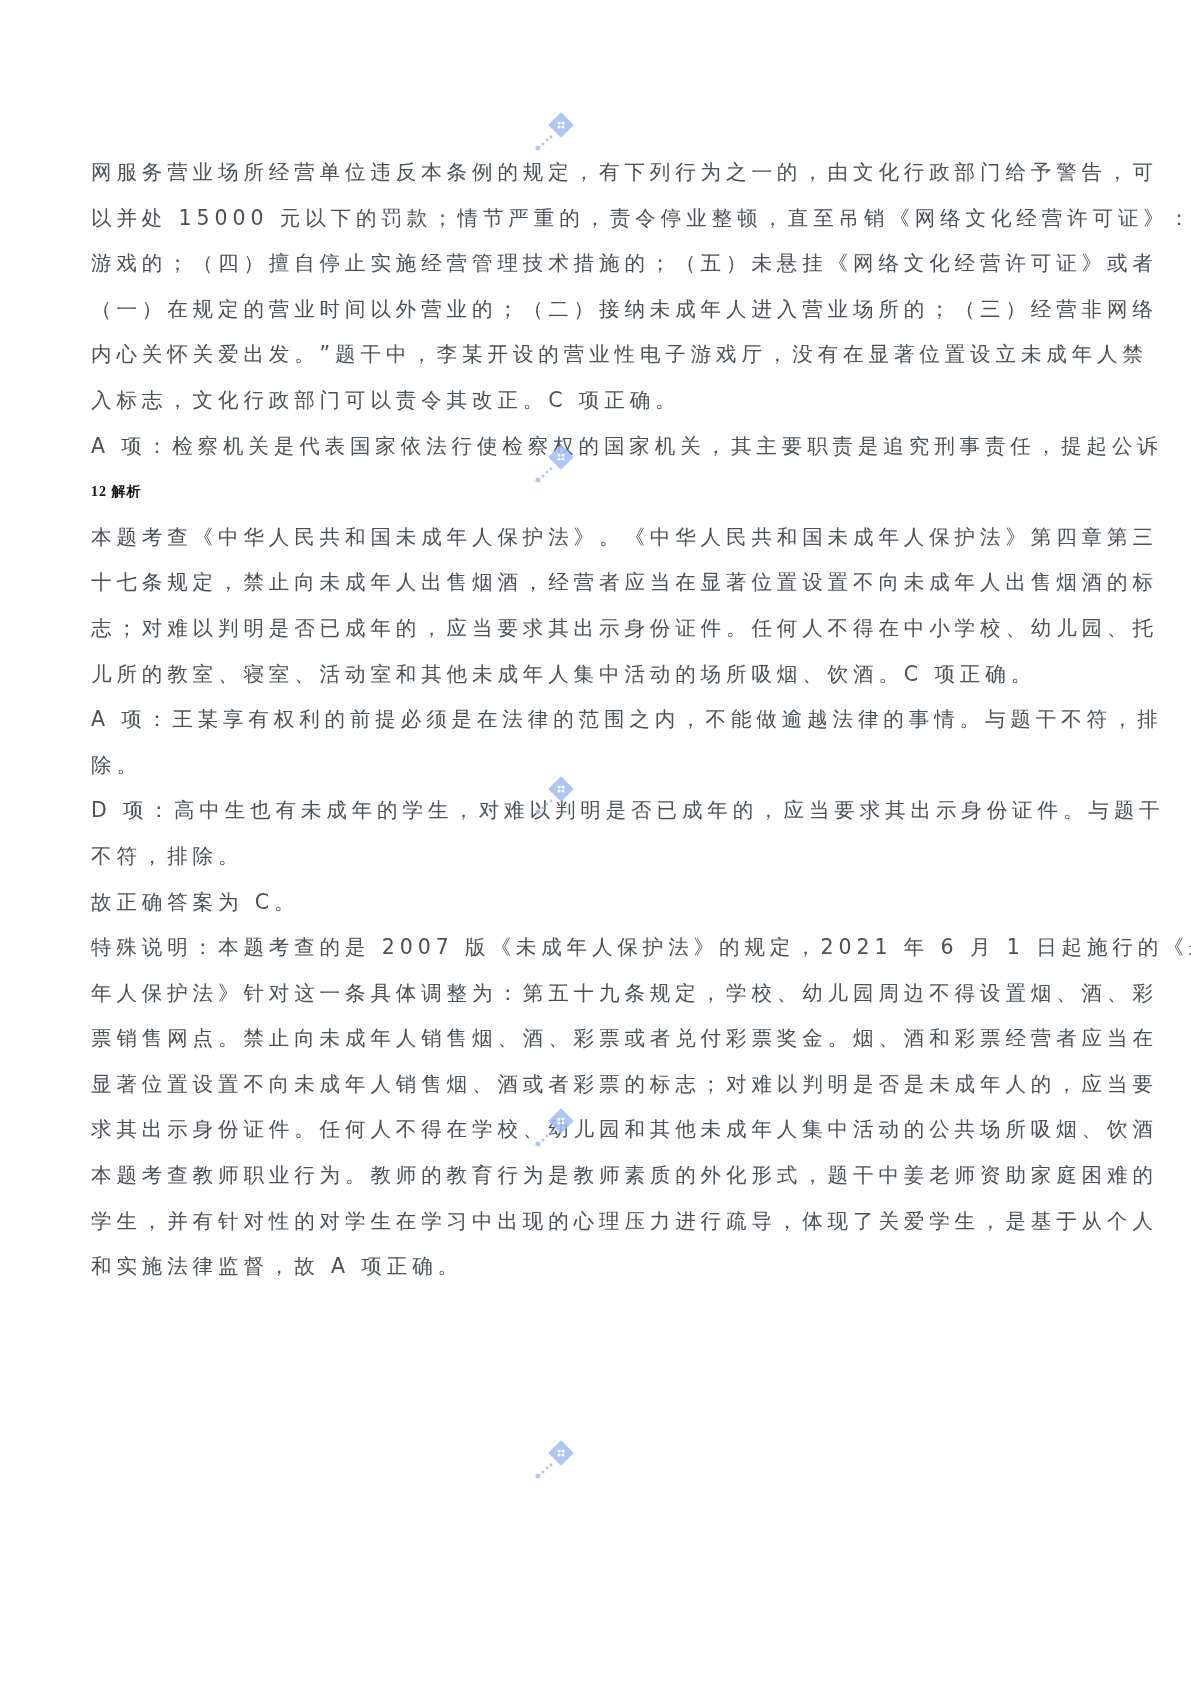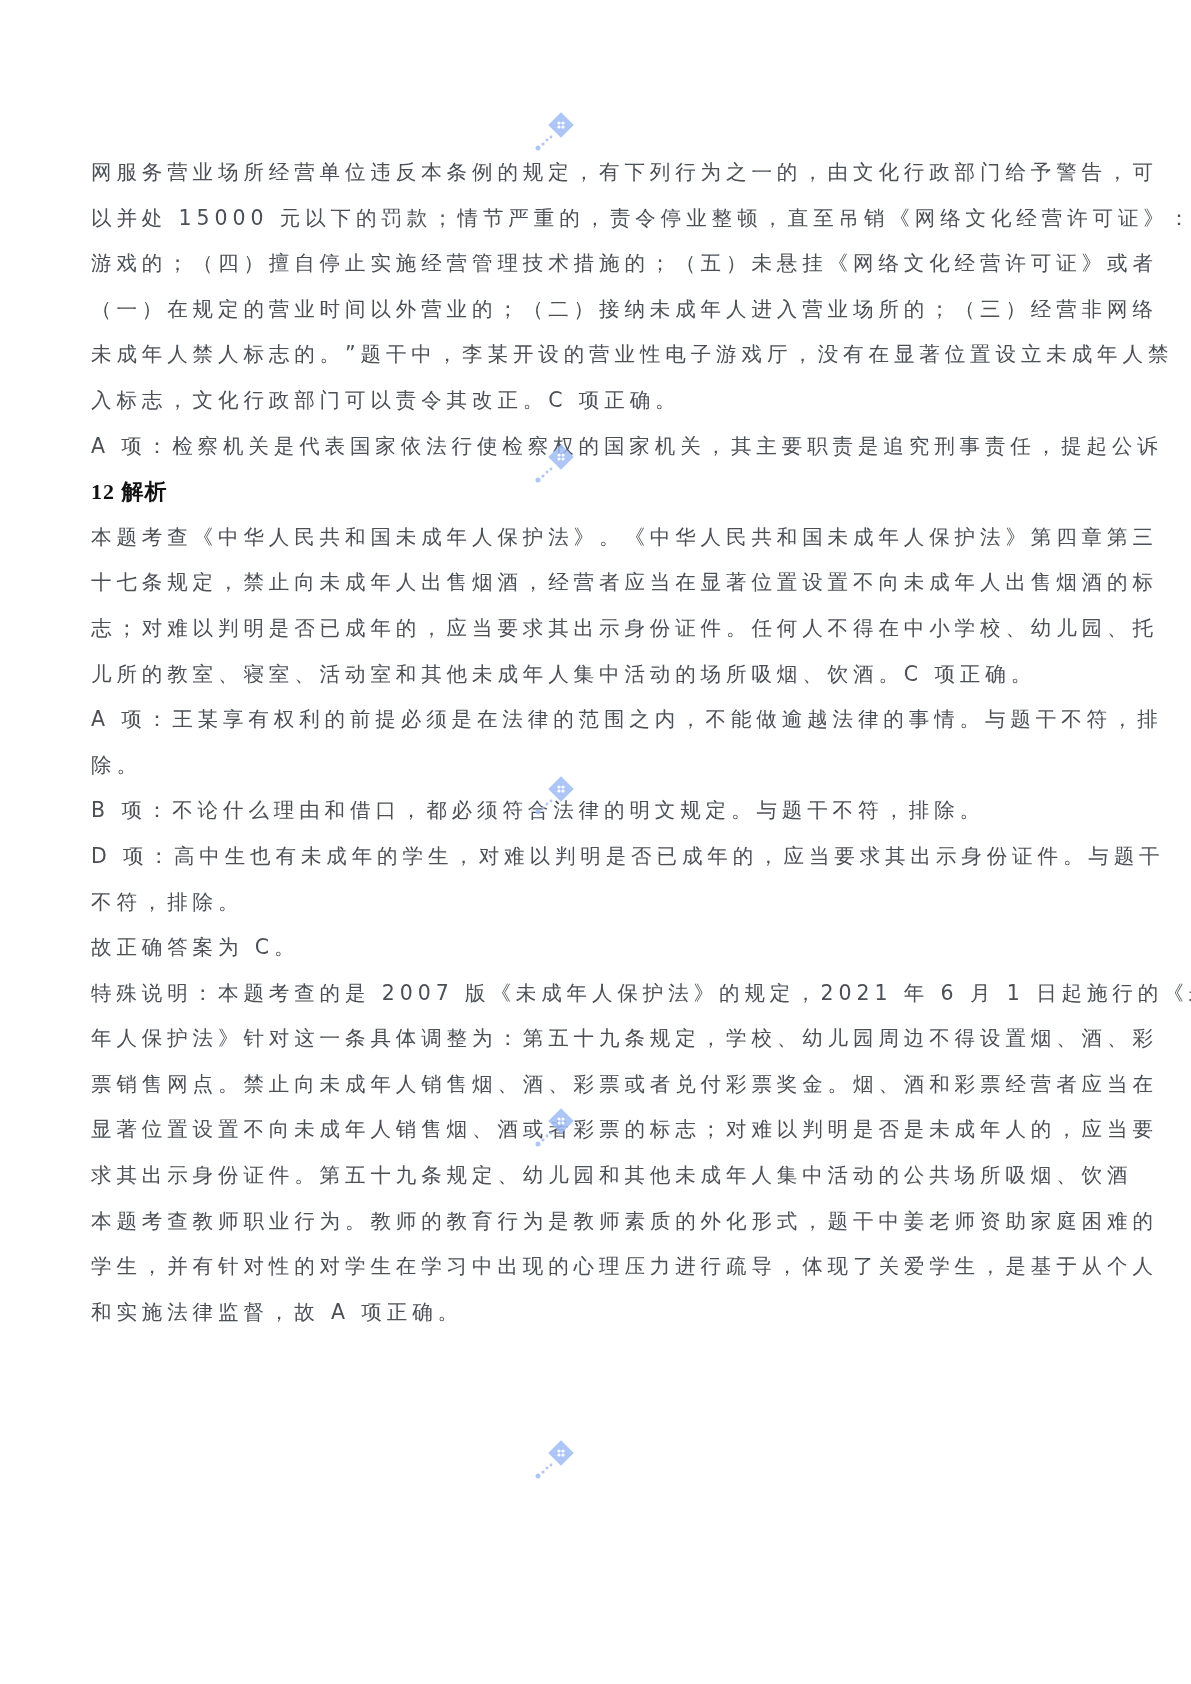--- a/index.html
+++ b/index.html
@@ -11,54 +11,53 @@
     font-size: 20.5px;
     letter-spacing: 4.9px;
   }
   .line {
     height: 45.6px; line-height: 45.6px; white-space: nowrap;
     overflow: visible;
   }
   .heading {
     font-family: "Liberation Serif", "DejaVu Serif", serif;
     color: #111111; font-weight: bold; letter-spacing: 1px;
-    font-size: 22px;
+    font-size: 14px;
   }
   .watermark {
     position: absolute; width: 48px; height: 48px;
   }
 </style>
 </head>
 <body>
 
 <div class="page">
   <div class="line">网服务营业场所经营单位违反本条例的规定，有下列行为之一的，由文化行政部门给予警告，可</div>
   <div class="line">以并处 15000 元以下的罚款；情节严重的，责令停业整顿，直至吊销《网络文化经营许可证》：</div>
   <div class="line">游戏的；（四）擅自停止实施经营管理技术措施的；（五）未悬挂《网络文化经营许可证》或者</div>
   <div class="line">（一）在规定的营业时间以外营业的；（二）接纳未成年人进入营业场所的；（三）经营非网络</div>
-  <div class="line">未成年人禁人标志的。”题干中，李某开设的营业性电子游戏厅，没有在显著位置设立未成年人禁</div>
+  <div class="line">内心关怀关爱出发。”题干中，李某开设的营业性电子游戏厅，没有在显著位置设立未成年人禁</div>
   <div class="line">入标志，文化行政部门可以责令其改正。C 项正确。</div>
   <div class="line">A 项：检察机关是代表国家依法行使检察权的国家机关，其主要职责是追究刑事责任，提起公诉</div>
 
   <div class="line heading">12 解析</div>
   <div class="line">本题考查《中华人民共和国未成年人保护法》。《中华人民共和国未成年人保护法》第四章第三</div>
   <div class="line">十七条规定，禁止向未成年人出售烟酒，经营者应当在显著位置设置不向未成年人出售烟酒的标</div>
   <div class="line">志；对难以判明是否已成年的，应当要求其出示身份证件。任何人不得在中小学校、幼儿园、托</div>
   <div class="line">儿所的教室、寝室、活动室和其他未成年人集中活动的场所吸烟、饮酒。C 项正确。</div>
   <div class="line">A 项：王某享有权利的前提必须是在法律的范围之内，不能做逾越法律的事情。与题干不符，排</div>
   <div class="line">除。</div>
-  <div class="line">B 项：不论什么理由和借口，都必须符合法律的明文规定。与题干不符，排除。</div>
   <div class="line">D 项：高中生也有未成年的学生，对难以判明是否已成年的，应当要求其出示身份证件。与题干</div>
   <div class="line">不符，排除。</div>
   <div class="line">故正确答案为 C。</div>
   <div class="line">特殊说明：本题考查的是 2007 版《未成年人保护法》的规定，2021 年 6 月 1 日起施行的《未成</div>
   <div class="line">年人保护法》针对这一条具体调整为：第五十九条规定，学校、幼儿园周边不得设置烟、酒、彩</div>
   <div class="line">票销售网点。禁止向未成年人销售烟、酒、彩票或者兑付彩票奖金。烟、酒和彩票经营者应当在</div>
   <div class="line">显著位置设置不向未成年人销售烟、酒或者彩票的标志；对难以判明是否是未成年人的，应当要</div>
-  <div class="line">求其出示身份证件。第五十九条规定、幼儿园和其他未成年人集中活动的公共场所吸烟、饮酒</div>
+  <div class="line">求其出示身份证件。任何人不得在学校、幼儿园和其他未成年人集中活动的公共场所吸烟、饮酒</div>
 
   <div class="line">本题考查教师职业行为。教师的教育行为是教师素质的外化形式，题干中姜老师资助家庭困难的</div>
   <div class="line">学生，并有针对性的对学生在学习中出现的心理压力进行疏导，体现了关爱学生，是基于从个人</div>
   <div class="line">和实施法律监督，故 A 项正确。</div>
 </div>
 
 <div class="watermark" style="left:530px; top:110px;">
   <svg width="48" height="48" viewBox="0 0 48 48">
       <g fill="#9fbdf5" opacity="0.85">
         <rect x="22" y="6" width="18" height="18" transform="rotate(45 31 15)"></rect>

